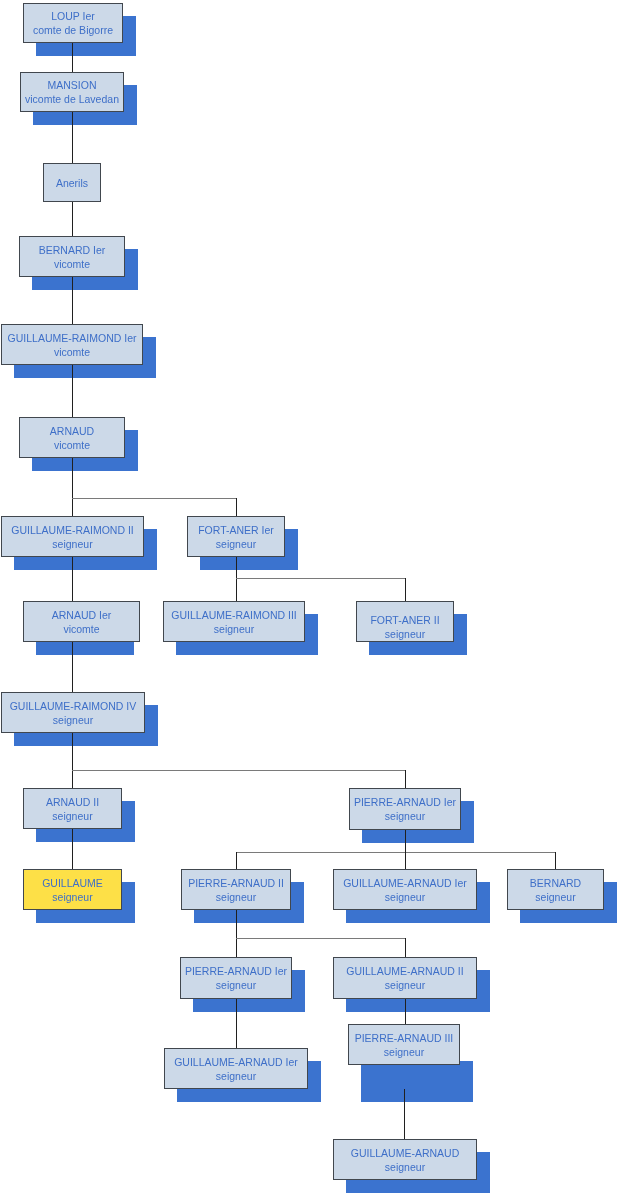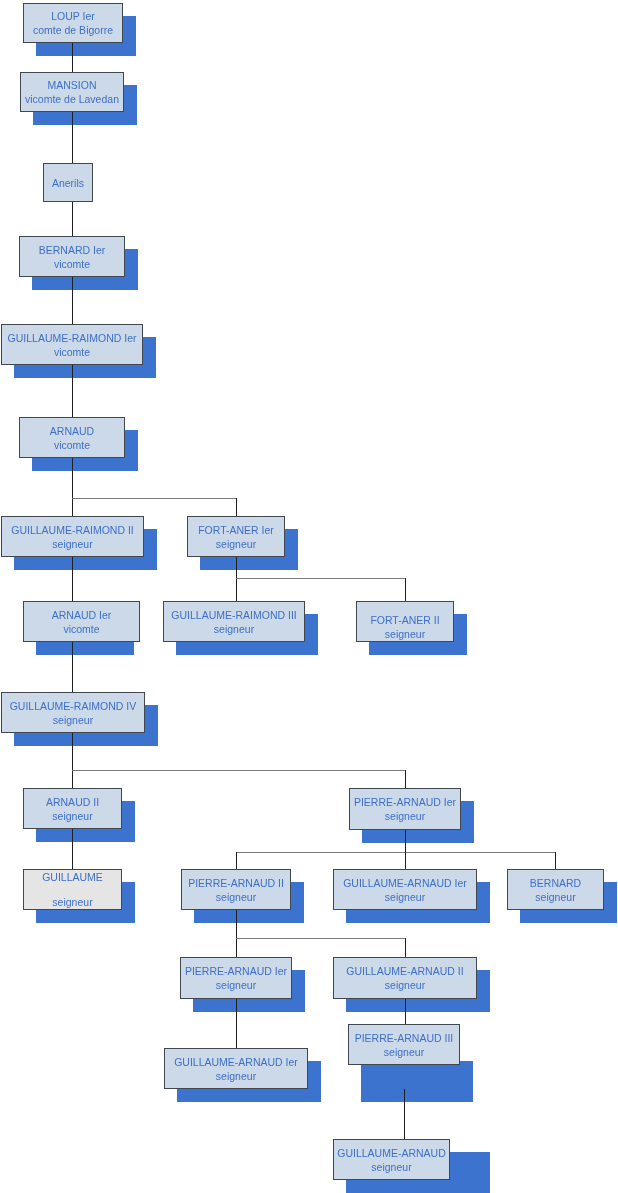--- a/index.html
+++ b/index.html
@@ -93,21 +93,21 @@
     <div class="line v" style="left: 405px; top: 999px; height: 49px; background: rgb(32, 32, 32);"></div>
     <div class="line v" style="left: 404px; top: 1089px; height: 50px; background: rgb(32, 32, 32);"></div>
     <div class="node" style="left: 20px; top: 72px; width: 104px; height: 40px; background: rgb(204, 217, 232); border-color: rgb(65, 71, 78); color: rgb(62, 111, 200);">
       <span class="name">MANSION</span>
       <span class="title">vicomte de Lavedan</span>
     </div>
     <div class="node" style="left: 23px; top: 3px; width: 100px; height: 40px; background: rgb(204, 217, 232); border-color: rgb(65, 71, 78); color: rgb(62, 111, 200);">
       <span class="name">LOUP Ier</span>
       <span class="title">comte de Bigorre</span>
     </div>
-    <div class="node" style="left: 43px; top: 163px; width: 50px; height: 39px; background: rgb(204, 217, 232); border-color: rgb(65, 71, 78); color: rgb(62, 111, 200);">
+    <div class="node" style="left: 43px; top: 163px; width: 58px; height: 39px; background: rgb(204, 217, 232); border-color: rgb(65, 71, 78); color: rgb(62, 111, 200);">
       <span class="name">Anerils</span>
     </div>
     <div class="node" style="left: 19px; top: 236px; width: 106px; height: 41px; background: rgb(204, 217, 232); border-color: rgb(65, 71, 78); color: rgb(62, 111, 200);">
       <span class="name">BERNARD Ier</span>
       <span class="title">vicomte</span>
     </div>
     <div class="node" style="left: 1px; top: 324px; width: 142px; height: 41px; background: rgb(204, 217, 232); border-color: rgb(65, 71, 78); color: rgb(62, 111, 200);">
       <span class="name">GUILLAUME-RAIMOND Ier</span>
       <span class="title">vicomte</span>
     </div>
@@ -140,21 +140,21 @@
       <span class="title">seigneur</span>
     </div>
     <div class="node" style="left: 23px; top: 788px; width: 99px; height: 41px; background: rgb(204, 217, 232); border-color: rgb(65, 71, 78); color: rgb(62, 111, 200);">
       <span class="name">ARNAUD II</span>
       <span class="title">seigneur</span>
     </div>
     <div class="node" style="left: 349px; top: 788px; width: 112px; height: 42px; background: rgb(204, 217, 232); border-color: rgb(65, 71, 78); color: rgb(62, 111, 200);">
       <span class="name">PIERRE-ARNAUD Ier</span>
       <span class="title">seigneur</span>
     </div>
-    <div class="node" style="left: 23px; top: 869px; width: 99px; height: 41px; background: #e5e5e5; border-color: rgb(65, 71, 78); color: rgb(62, 111, 200); justify-content: space-between;">
+    <div class="node" style="left: 23px; top: 869px; width: 99px; height: 41px; background: #fde047; border-color: rgb(65, 71, 78); color: rgb(62, 111, 200);">
       <span class="name">GUILLAUME</span>
       <span class="title">seigneur</span>
     </div>
     <div class="node" style="left: 181px; top: 869px; width: 110px; height: 41px; background: rgb(204, 217, 232); border-color: rgb(65, 71, 78); color: rgb(62, 111, 200);">
       <span class="name">PIERRE-ARNAUD II</span>
       <span class="title">seigneur</span>
     </div>
     <div class="node" style="left: 333px; top: 869px; width: 144px; height: 41px; background: rgb(204, 217, 232); border-color: rgb(65, 71, 78); color: rgb(62, 111, 200);">
       <span class="name">GUILLAUME-ARNAUD Ier</span>
       <span class="title">seigneur</span>
@@ -172,17 +172,17 @@
       <span class="title">seigneur</span>
     </div>
     <div class="node" style="left: 164px; top: 1048px; width: 144px; height: 41px; background: rgb(204, 217, 232); border-color: rgb(65, 71, 78); color: rgb(62, 111, 200);">
       <span class="name">GUILLAUME-ARNAUD Ier</span>
       <span class="title">seigneur</span>
     </div>
     <div class="node" style="left: 348px; top: 1024px; width: 112px; height: 41px; background: rgb(204, 217, 232); border-color: rgb(65, 71, 78); color: rgb(62, 111, 200);">
       <span class="name">PIERRE-ARNAUD III</span>
       <span class="title">seigneur</span>
     </div>
-    <div class="node" style="left: 333px; top: 1139px; width: 117px; height: 41px; background: rgb(204, 217, 232); border-color: rgb(65, 71, 78); color: rgb(62, 111, 200);">
+    <div class="node" style="left: 333px; top: 1139px; width: 144px; height: 41px; background: rgb(204, 217, 232); border-color: rgb(65, 71, 78); color: rgb(62, 111, 200);">
       <span class="name">GUILLAUME-ARNAUD</span>
       <span class="title">seigneur</span>
     </div>
   </div>
 
 </body></html>

